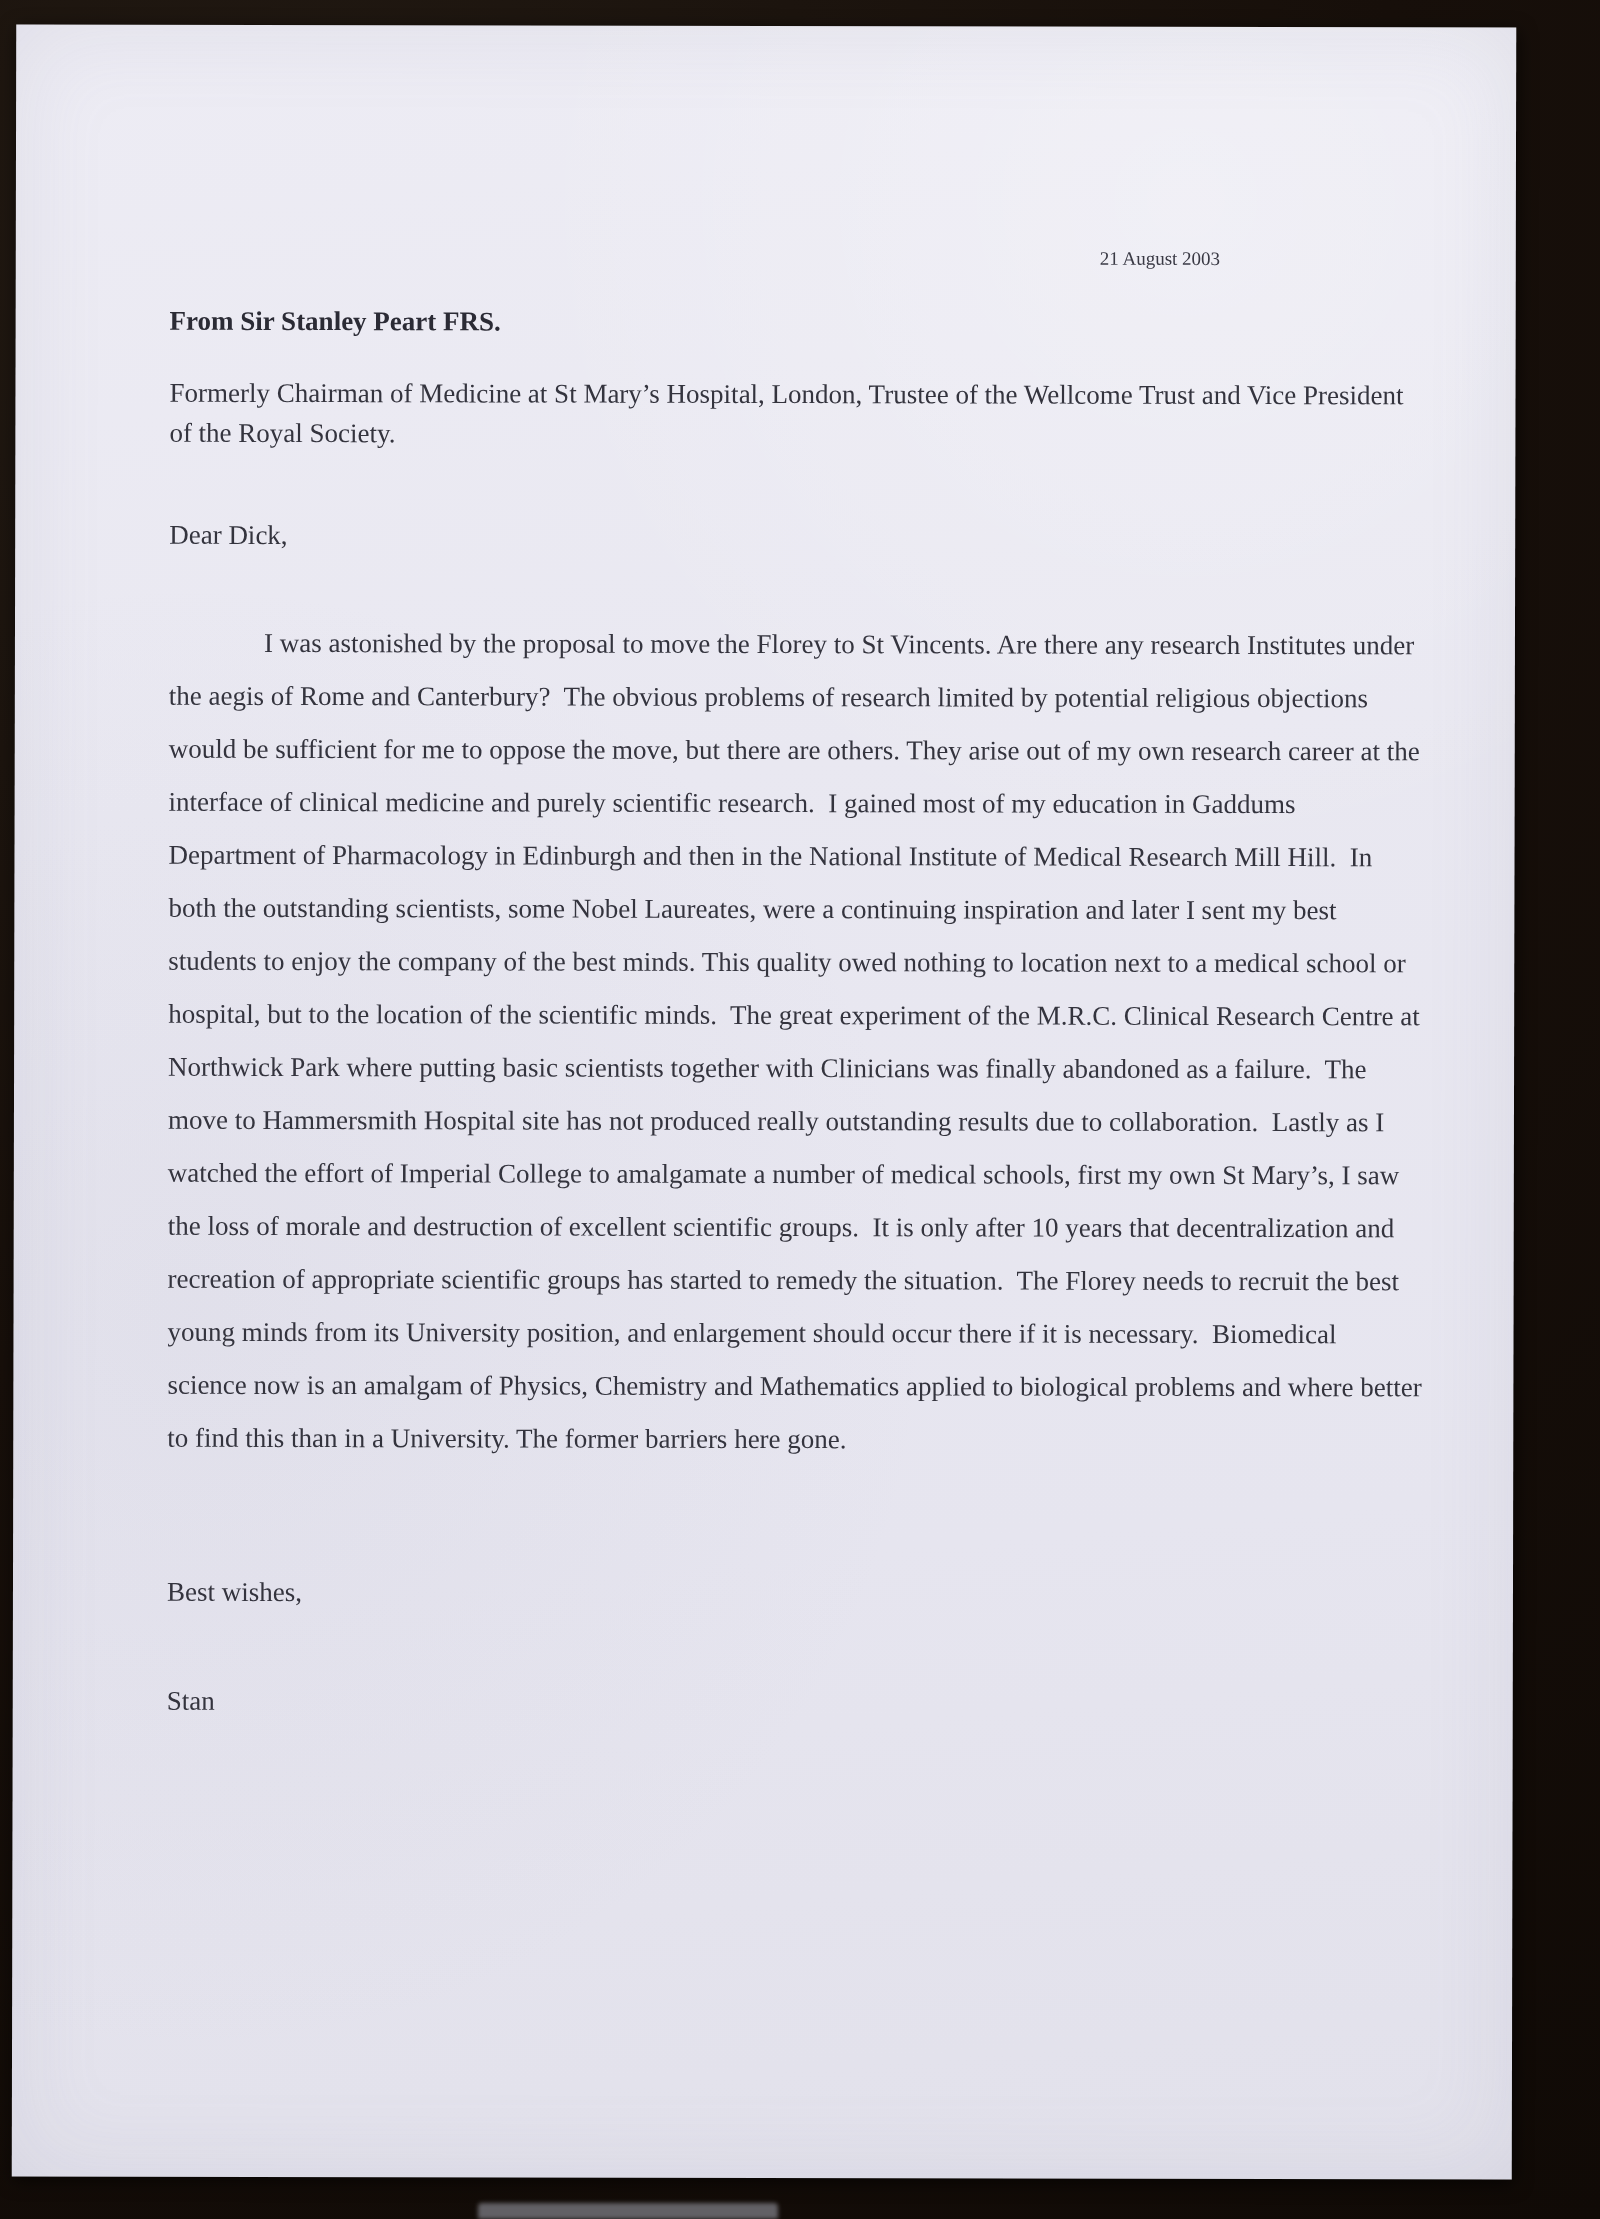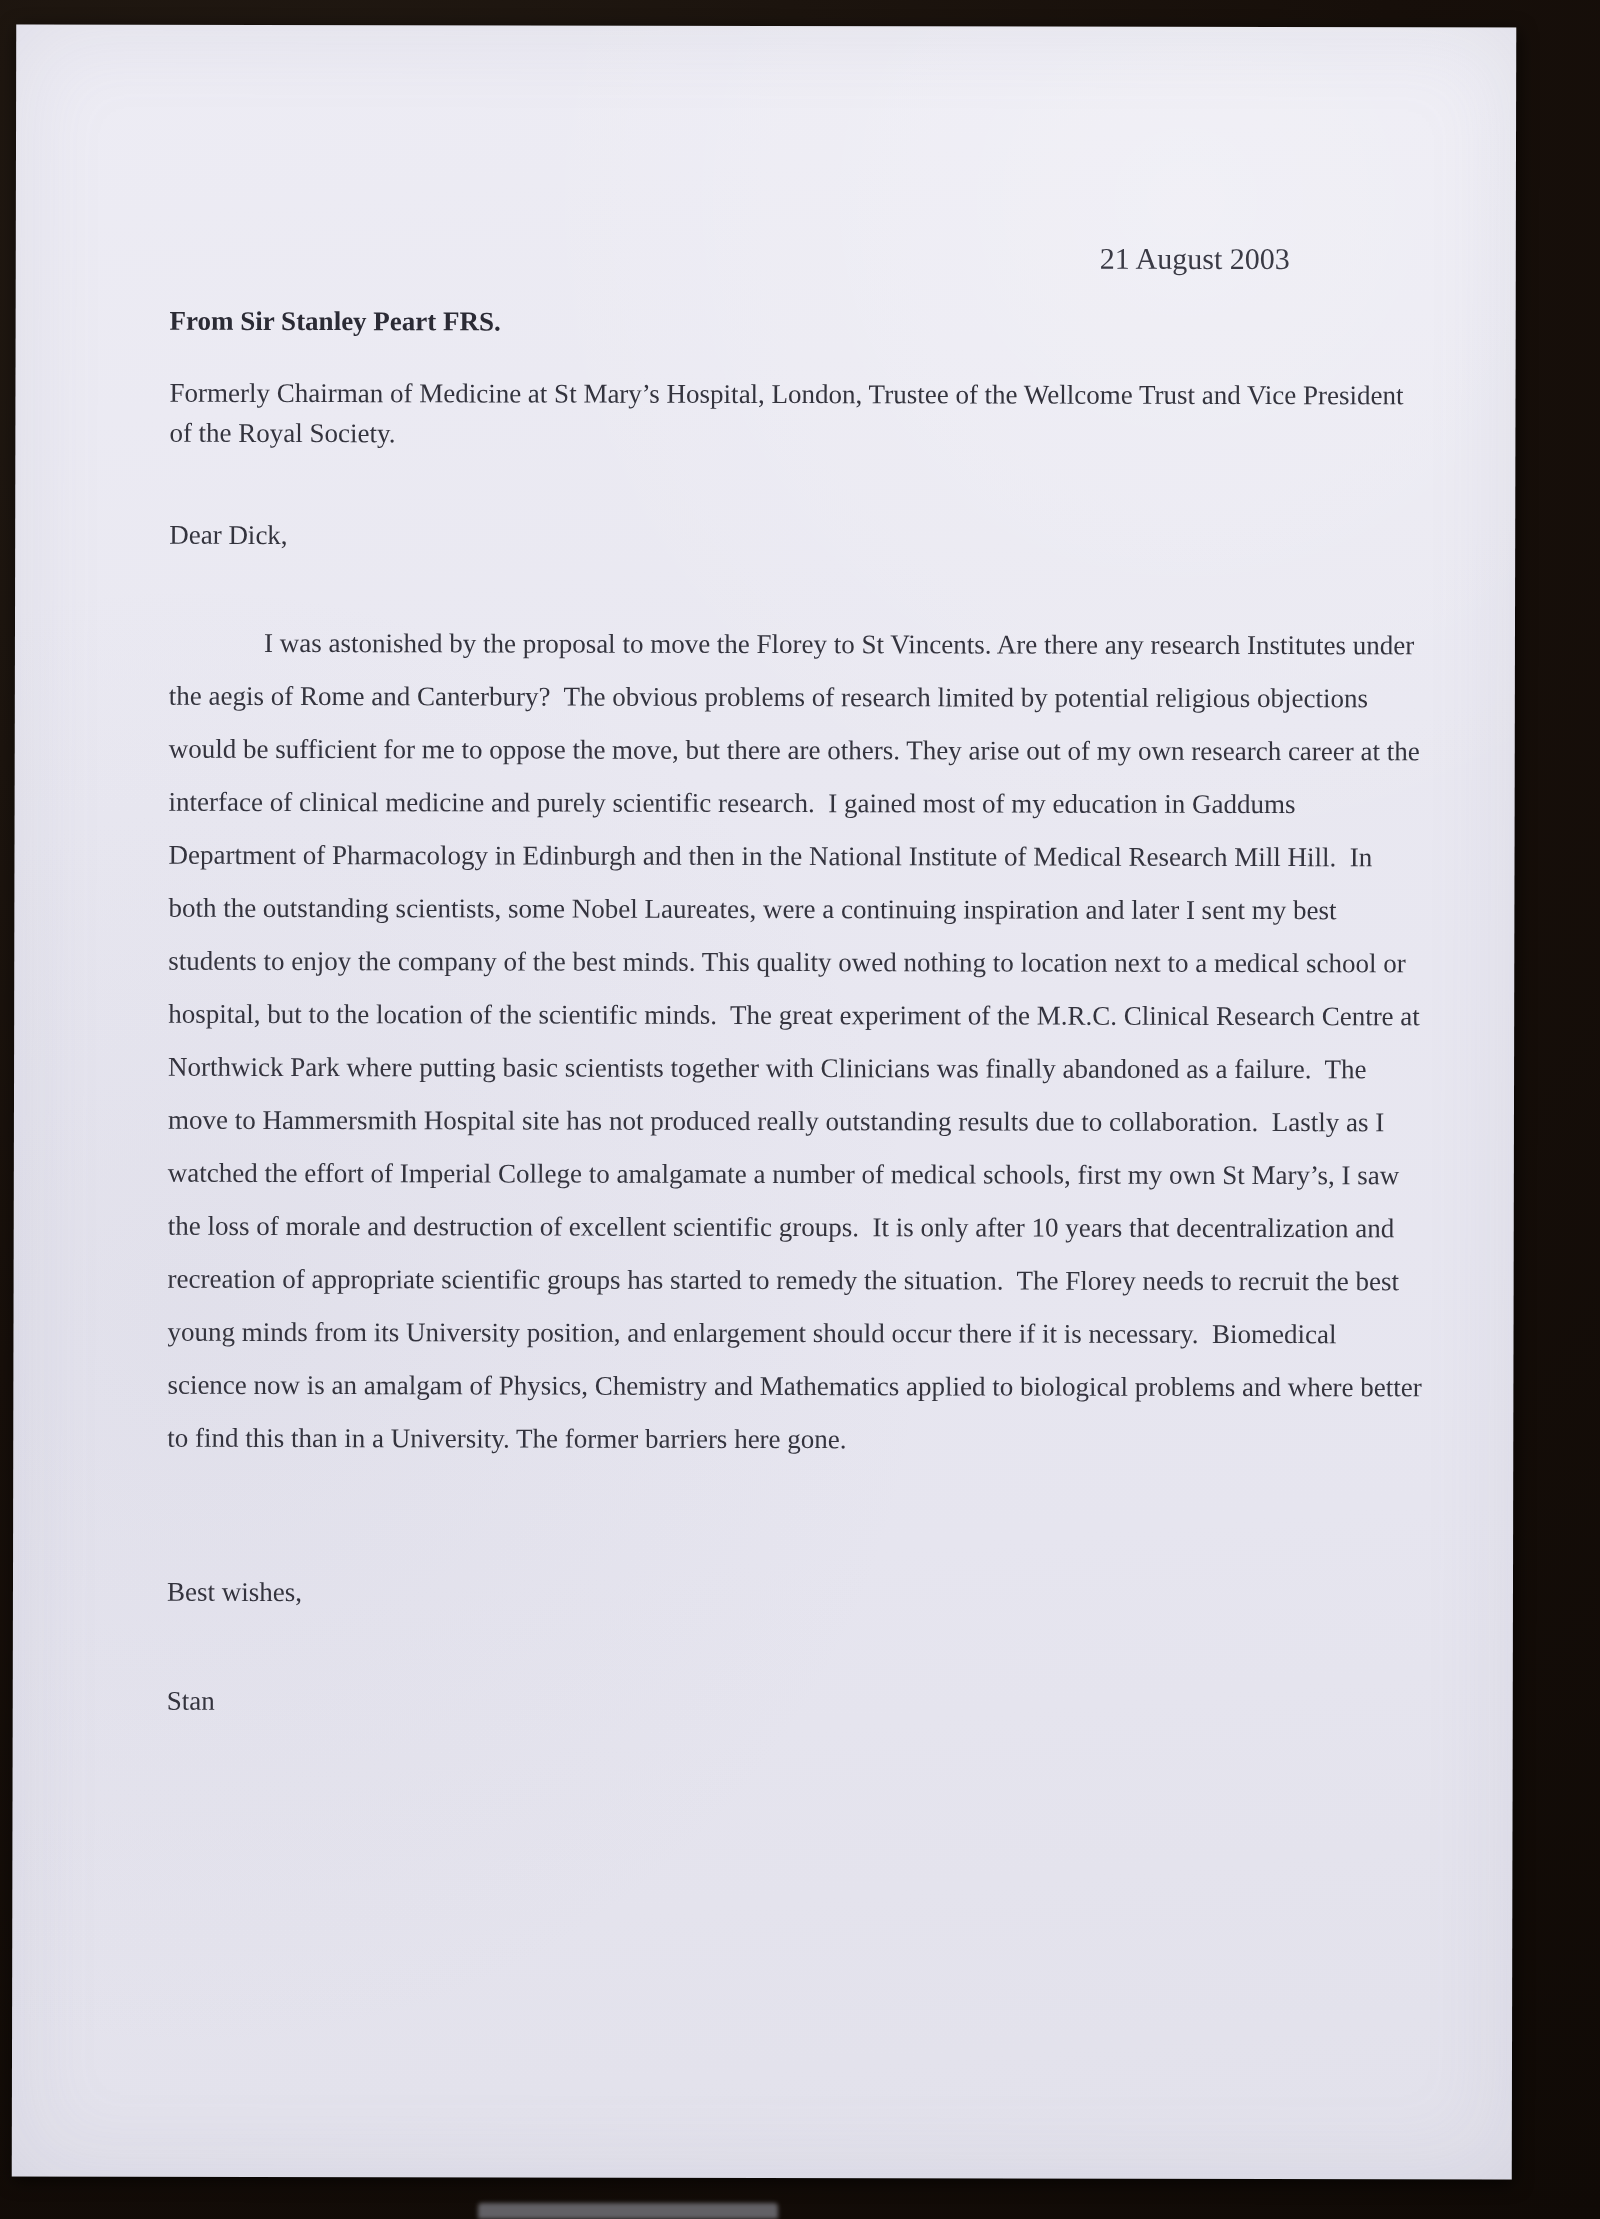--- a/index.html
+++ b/index.html
@@ -27,21 +27,21 @@
       radial-gradient(circle at 78% 8%, rgba(255,255,255,0.25) 0%, rgba(255,255,255,0) 30%),
       radial-gradient(circle at 12% 60%, rgba(170,170,190,0.10) 0%, rgba(170,170,190,0) 40%),
       linear-gradient(175deg, #edecf4 0%, #e9e8f1 35%, #e6e5ef 70%, #e2e1eb 100%);
     box-shadow:
       2px 4px 18px rgba(0,0,0,0.65),
       inset 0 0 90px rgba(140,140,165,0.14);
     transform: rotate(0.12deg);
     transform-origin: 50% 50%;
   }
   .date {
-    font-size: 30px;
+    font-size: 19px;
     line-height: 40px;
     margin-left: 930px;
     color: #3a3a45;
   }
   .from {
     margin-top: 24px;
     font-size: 27px;
     font-weight: bold;
     line-height: 40px;
     color: #2b2b35;

